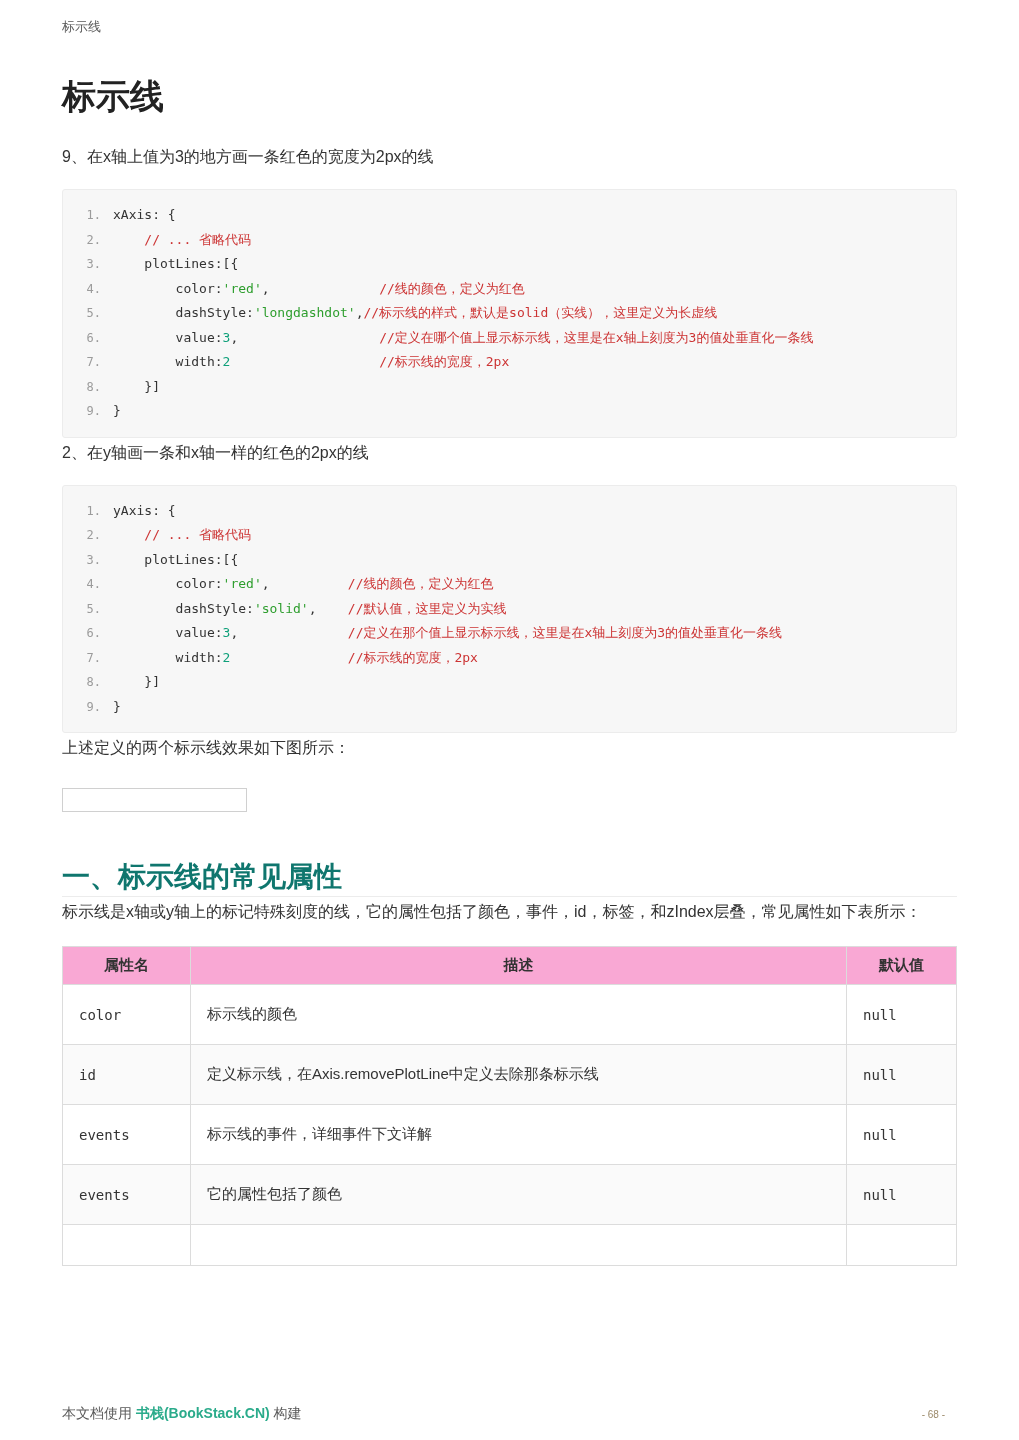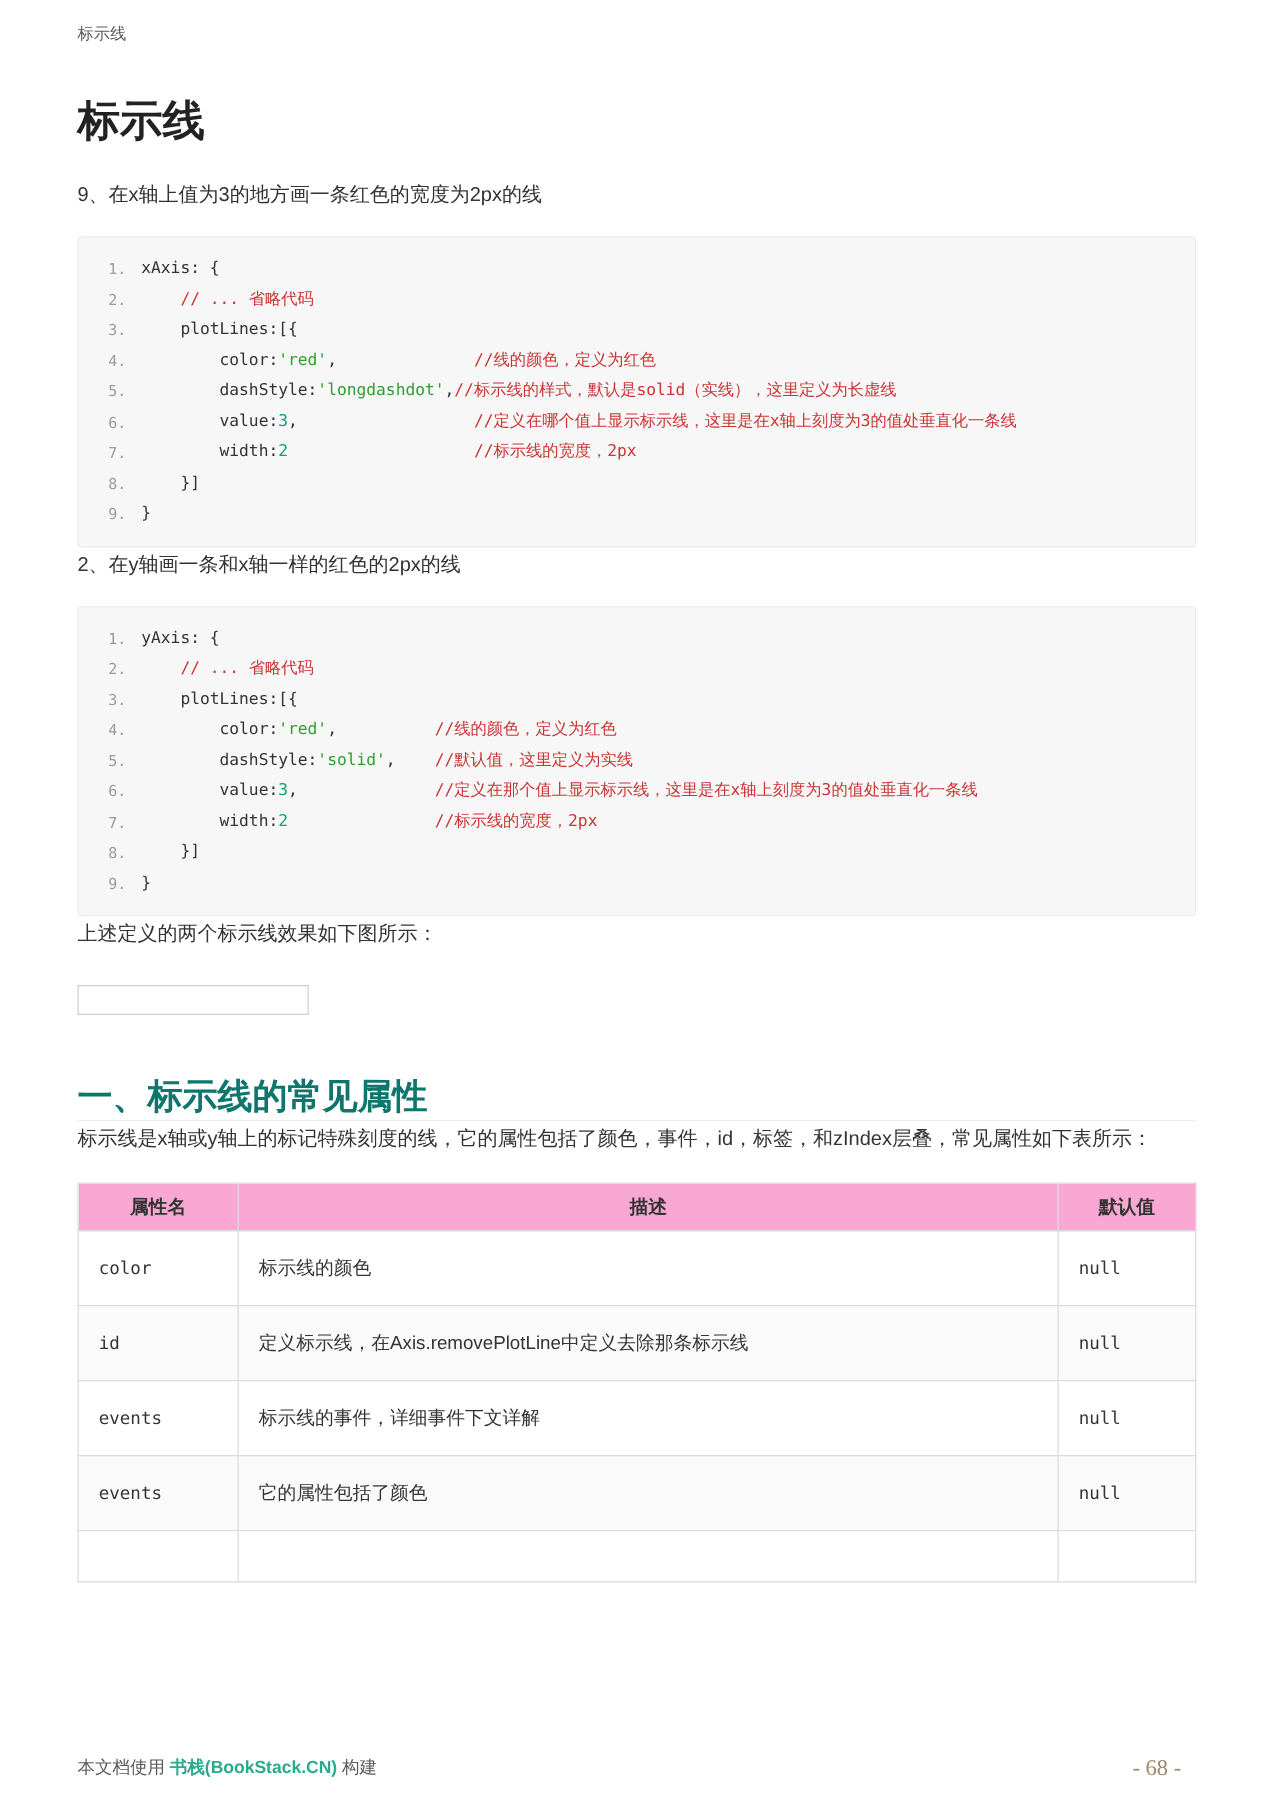--- a/index.html
+++ b/index.html
@@ -77,21 +77,21 @@
 
   .page-footer {
     position: absolute; left: 0; right: 12px; bottom: 0;
     height: 52px;
     background: #ffffff;
     display: flex; align-items: center; justify-content: space-between;
     padding: 0 62px;
   }
   .footer-text { font-size: 14px; color: #595959; }
   .footer-link { color: var(--brand, #2bab8b); font-weight: bold; text-decoration: none; cursor: pointer; }
-  .page-number { font-size: 18px; color: #9c8a6a; font-family: Liberation Serif, serif; }
+  .page-number { font-size: 10px; color: #9c8a6a; font-family: Liberation Sans, sans-serif; }
 </style>
 </head>
 <body>
 
 <div class="content">
 
   <div class="breadcrumb">标示线</div>
 
   <h1 class="page-title">标示线</h1>
 

